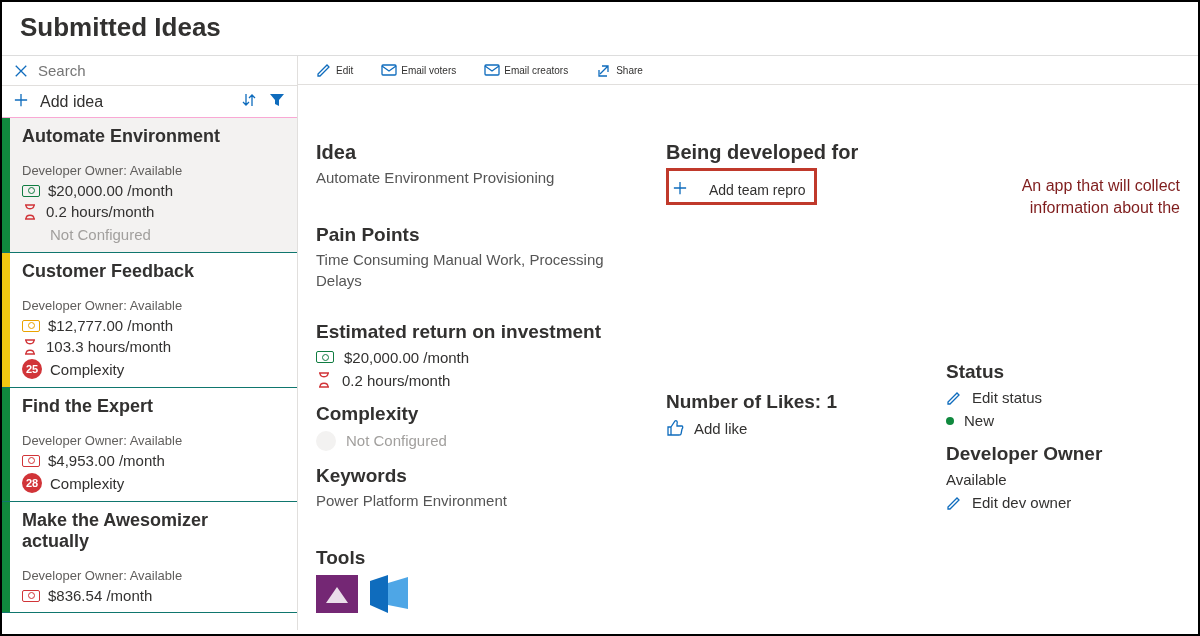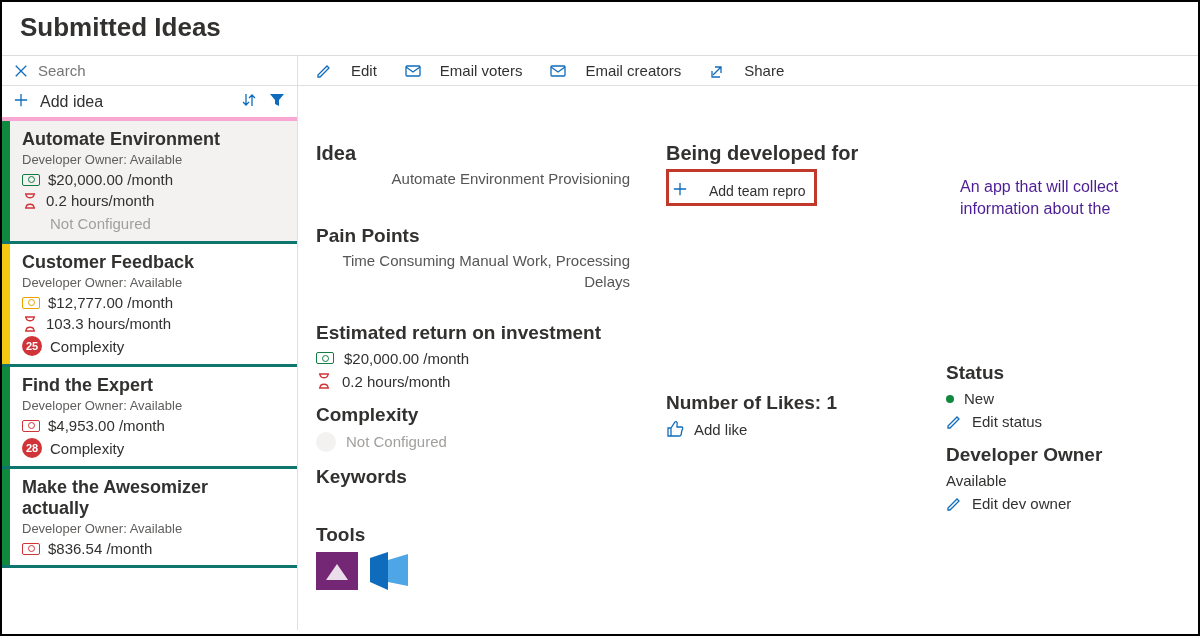--- a/index.html
+++ b/index.html
@@ -42,39 +42,39 @@
     border: none;
     outline: none;
     flex: 1;
     font-size: 15px;
     color: #605e5c;
   }
   .addidea-row {
     display: flex;
     align-items: center;
     padding: 6px 12px;
-    border-bottom: 4px solid #f9a8d4;
+    border-bottom: 1px solid #f9a8d4;
     gap: 12px;
   }
   .addidea-row .label { flex: 1; font-size: 16px; }
   .blue { color: #0f6cbd; }
   .idea-list { flex: 1; overflow-y: auto; }
   .idea-card {
     position: relative;
     padding: 8px 20px 8px 20px;
-    border-bottom: 3px solid #0f766e;
+    border-bottom: 1px solid #0f766e;
   }
   .idea-card.selected { background: #f3f2f1; }
   .accent-bar {
     position: absolute;
     left: 0; top: 0; bottom: 0;
     width: 8px;
   }
   .idea-title { font-size: 18px; font-weight: 600; }
-  .idea-sub { font-size: 13px; color: #605e5c; margin-top: 2px;}
+  .idea-sub { font-size: 13px; color: #605e5c; margin-top: 16px;}
   .idea-line { display: flex; align-items: center; gap: 8px; font-size: 15px; margin-top: 4px;}
   .money-icon {
     width: 18px; height: 12px; border: 1.5px solid; border-radius: 2px;
     display: inline-flex; align-items: center; justify-content: center;
     position: relative;
   }
   .money-icon::after {
     content:""; width:5px; height:5px; border:1.5px solid; border-radius:50%;
   }
   .hourglass-icon { width:16px; height:16px; display:inline-block; }
@@ -94,56 +94,56 @@
     display: flex;
     flex-direction: column;
   }
   .toolbar {
     display: flex;
     gap: 28px;
     padding: 6px 18px;
     border-bottom: 1px solid #e1dfdd;
     align-items: center;
   }
-  .tb-item { display:flex; align-items:center; gap:19px; font-size:15px; cursor:pointer; }
+  .tb-item { display:flex; align-items:center; gap:4px; font-size:10px; cursor:pointer; }
   .tb-item .blue { display:inline-flex; }
 
   .detail-body {
     padding: 20px 0 0 0;
     display: grid;
     grid-template-columns: 350px 280px 1fr;
     column-gap: 0;
     overflow-y: auto;
   }
   .col { padding: 0 18px; }
   .section-head {
     font-size: 19px; font-weight: 600; margin-bottom: 4px; margin-top: 36px;
   }
   .section-head.big { font-size: 20px; }
-  .body-text { font-size: 15px; color: #555; margin-bottom: 18px; line-height: 1.35; text-align: right;}
+  .body-text { font-size: 15px; color: #555; margin-bottom: 18px; line-height: 1.35;}
   .det-line { display:flex; align-items:center; gap:10px; font-size:15px; margin: 6px 0; }
   .mt-lg { margin-top: 30px; }
   .mt-md { margin-top: 14px; }
   .highlight-box {
     border: 3px solid #c0392b;
     padding: 10px 8px 4px 4px;
     display: inline-flex;
     align-items: center;
     gap: 22px;
   }
   .status-dot {
     width:8px; height:8px; border-radius:50%; display:inline-block;
   }
   .pencil-icon, .mail-icon, .share-icon, .thumb-icon, .close-icon { display:inline-flex; }
   .tools-row { display:flex; gap:12px; margin-top:6px;}
   .tool-tile { width:42px; height:38px; }
   .col3-inner { position:relative; }
   .annotation {
     position:absolute; right:18px; top: 70px;
-    font-size:16px; color:#4c1d95; max-width: 220px; line-height:1.35;
+    font-size:16px; color:#7f1d1d; max-width: 220px; line-height:1.35;text-align:right;
   }
 </style>
 </head>
 <body>
 
 <div class="page-title">Submitted Ideas</div>
 
 <div class="layout">
   <div class="sidebar">
     <div class="search-row">
@@ -308,20 +308,21 @@
           <span>0.2 hours/month</span>
         </div>
 
         <div class="section-head mt-md">Complexity</div>
         <div class="det-line muted">
           <span class="empty-badge"></span>
           <span>Not Configured</span>
         </div>
 
         <div class="section-head mt-md">Keywords</div>
+        <div class="body-text">Power Platform Environment</div>
 
         <div class="section-head">Tools</div>
         <div class="tools-row">
           <span class="tool-tile">
             <svg width="42" height="38">
                 <rect width="42" height="38" fill="#742774"></rect>
                 <path d="M10 28 L21 12 L32 28 Z" fill="#fff" opacity="0.85"></path>
               </svg>
           </span>
           <span class="tool-tile">
@@ -357,31 +358,31 @@
         </div>
       </div>
 
       <div class="col col3-inner">
         <div class="annotation">An app that will collect information about the</div>
 
         <div style="height:220px"></div>
 
         <div class="section-head">Status</div>
         <div class="det-line">
+          <span class="pencil-icon blue">
+            <svg width="16" height="16" viewBox="0 0 16 16">
+                <path d="M2 14 L4 14 L13 5 L11 3 L2 12 Z" stroke="#0f6cbd" stroke-width="1.3" fill="none"></path>
+              </svg>
+          </span>
+          <span>Edit status</span>
+        </div>
+        <div class="det-line">
           <span class="status-dot" style="background:#10893e"></span>
           <span>New</span>
         </div>
-        <div class="det-line">
-          <span class="pencil-icon blue">
-            <svg width="16" height="16" viewBox="0 0 16 16">
-                <path d="M2 14 L4 14 L13 5 L11 3 L2 12 Z" stroke="#0f6cbd" stroke-width="1.3" fill="none"></path>
-              </svg>
-          </span>
-          <span>Edit status</span>
-        </div>
 
         <div class="section-head mt-md">Developer Owner</div>
         <div class="det-line">
           <span>Available</span>
         </div>
         <div class="det-line">
           <span class="pencil-icon blue">
             <svg width="16" height="16" viewBox="0 0 16 16">
                 <path d="M2 14 L4 14 L13 5 L11 3 L2 12 Z" stroke="#0f6cbd" stroke-width="1.3" fill="none"></path>
               </svg>

